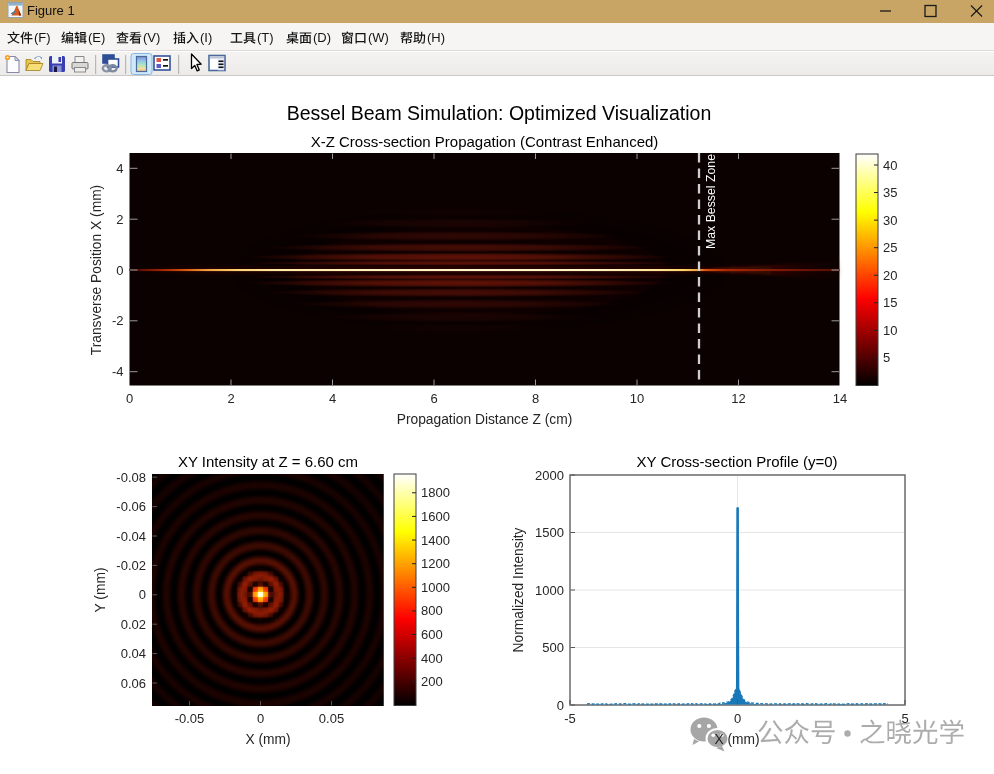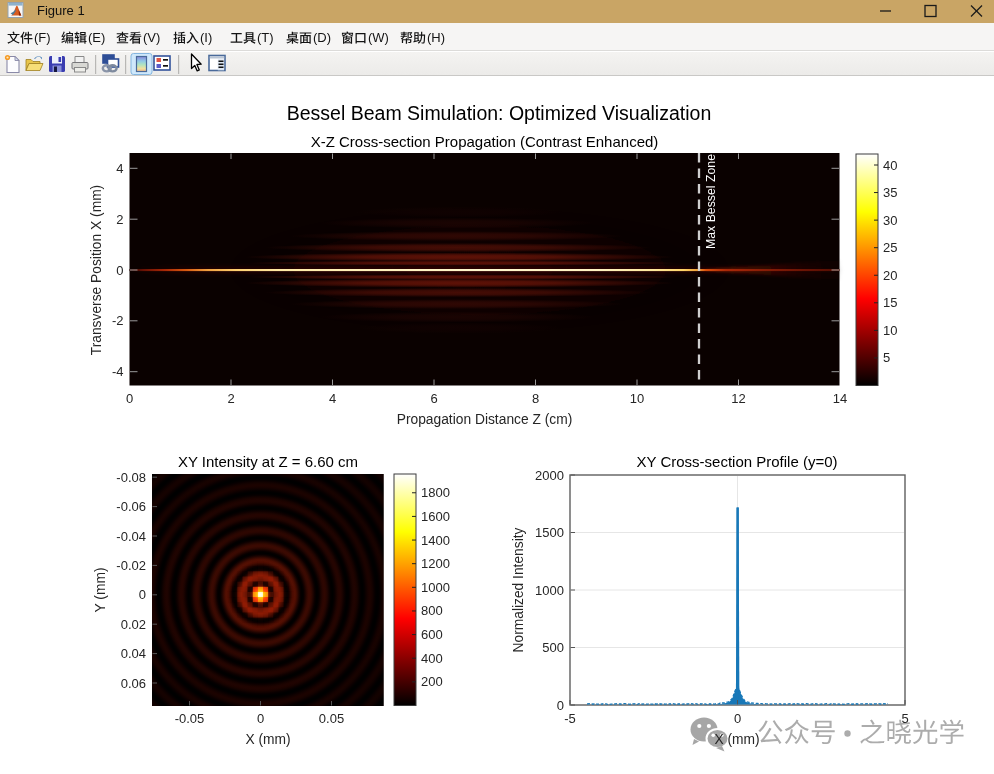--- a/index.html
+++ b/index.html
@@ -1,17 +1,17 @@
 <!DOCTYPE html>
 <html><head><meta charset="utf-8">
 <style>
 html,body{margin:0;padding:0;background:#fff;width:994px;height:774px;overflow:hidden}
 *{box-sizing:border-box}
 #titlebar{position:absolute;left:0;top:0;width:994px;height:23px;background:#c9a565;}
-#tbtext{position:absolute;left:37px;top:3px;font:13px 'Liberation Sans',sans-serif;color:#111;}
+#tbtext{position:absolute;left:27px;top:3px;font:13px 'Liberation Sans',sans-serif;color:#111;}
 #menubar{position:absolute;left:0;top:23px;width:994px;height:28px;background:#f6f5f4;border-bottom:1px solid #dcdbd9;}
 #toolbar{position:absolute;left:0;top:52px;width:994px;height:24px;background:linear-gradient(#f4f3f1,#ecebe9);border-bottom:1px solid #c9c8c6;}
 #figarea{position:absolute;left:0;top:76px;width:994px;height:698px;background:#fff;}
 svg{position:absolute;left:0;top:0}
 </style></head><body>
 <div id="titlebar"></div>
 <div id="tbtext">Figure 1</div>
 <div id="menubar"></div>
 <div id="toolbar"></div>
 <div id="figarea"></div>

